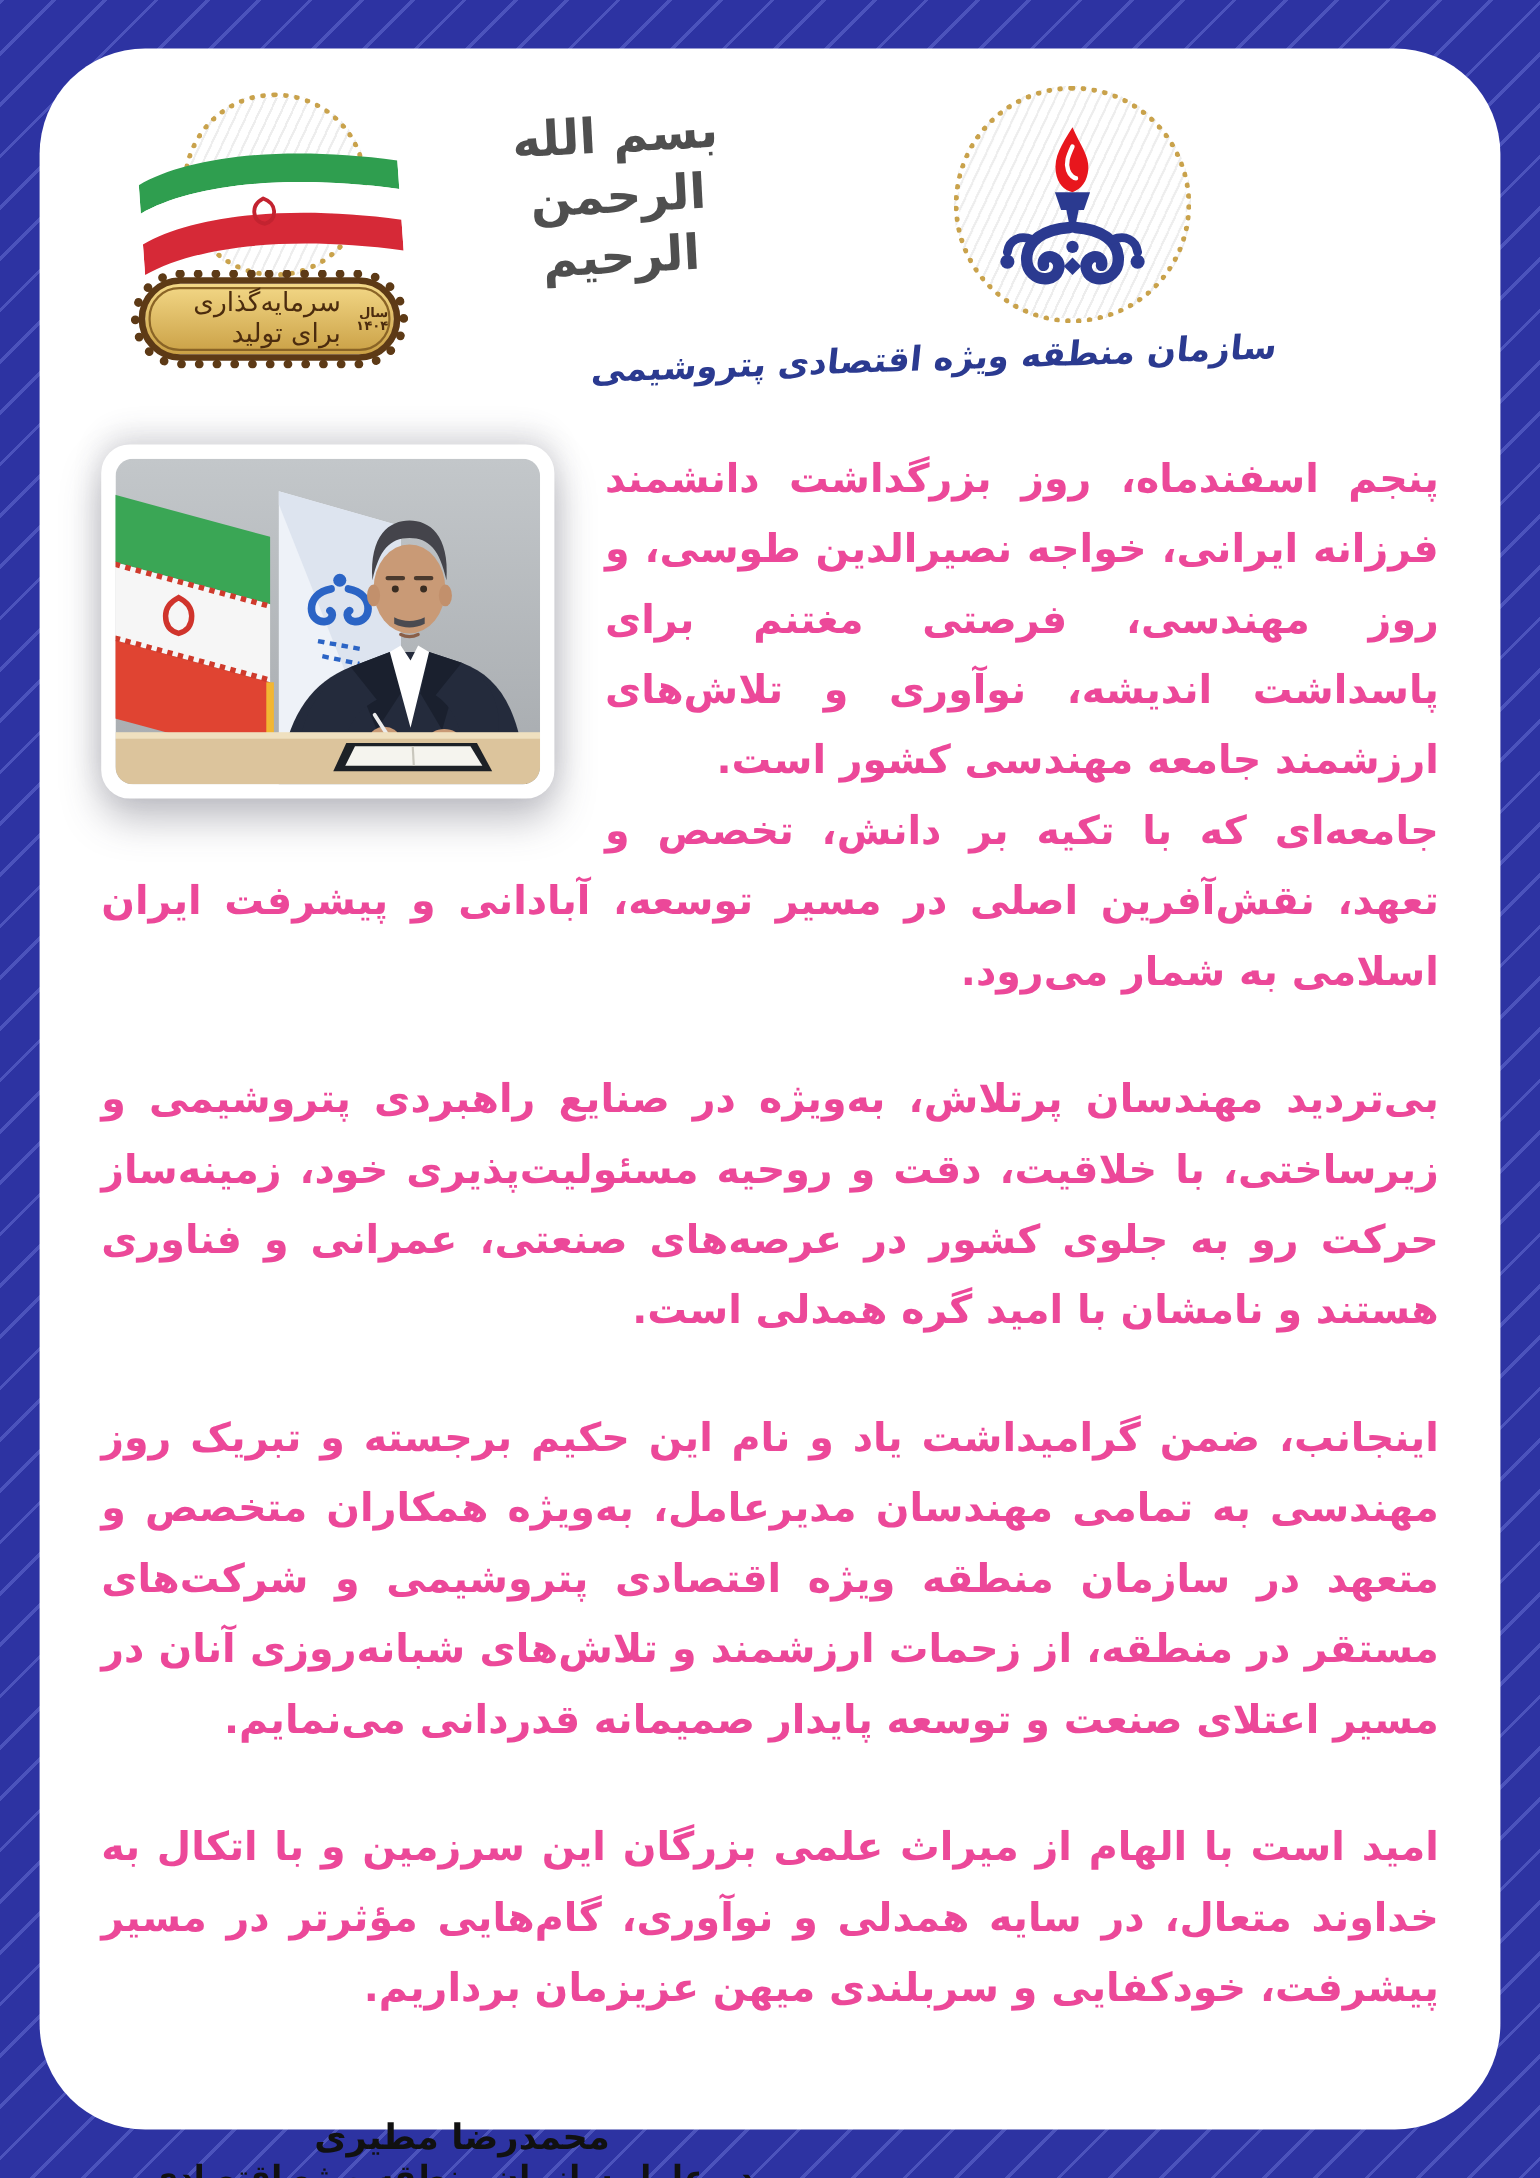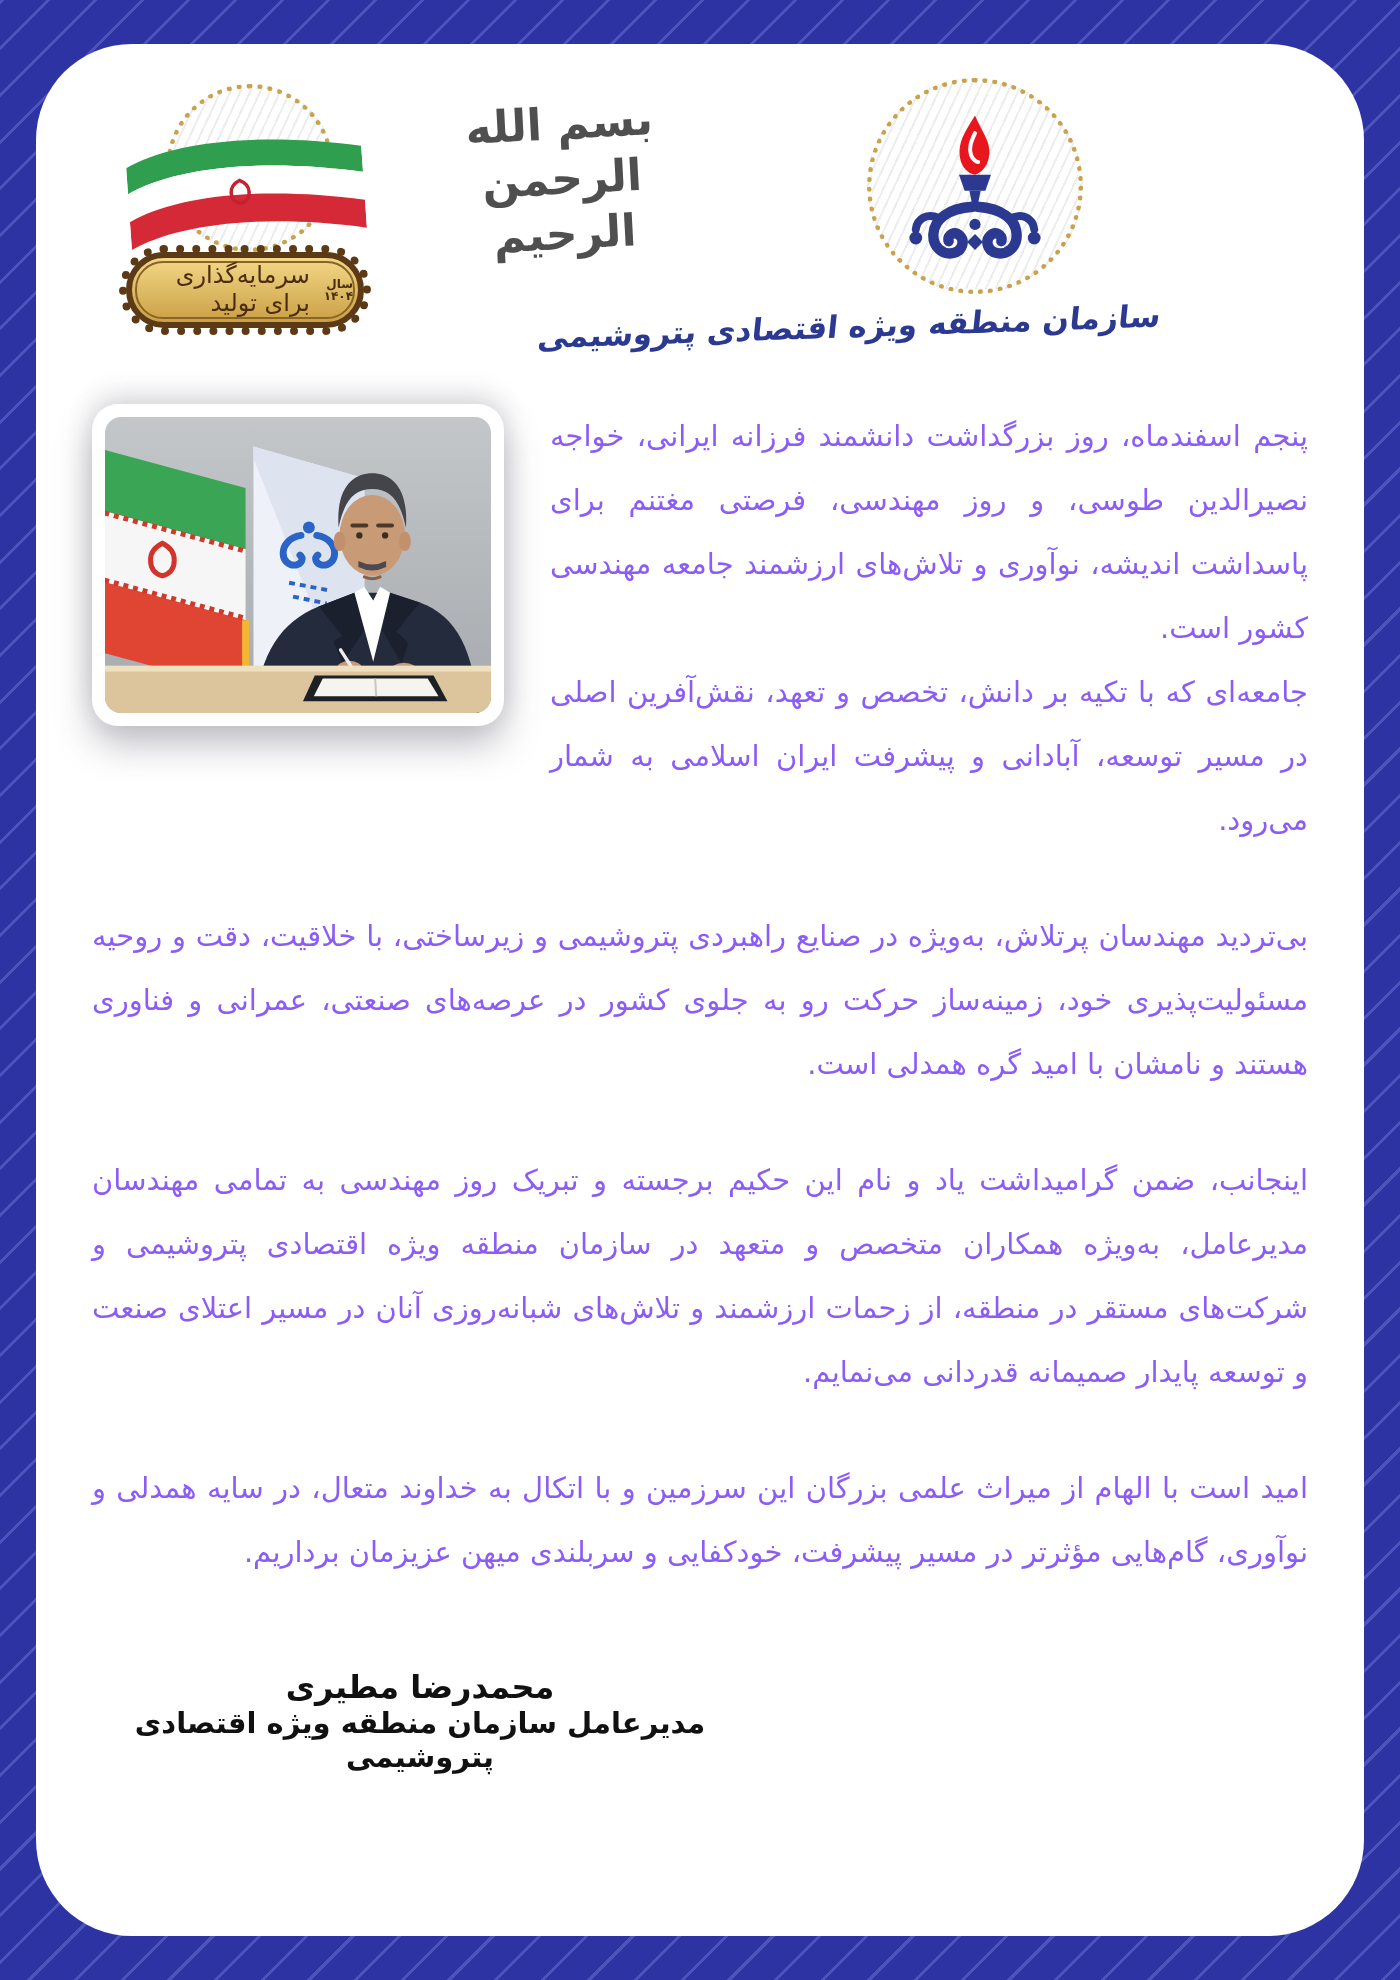--- a/index.html
+++ b/index.html
@@ -24,22 +24,22 @@
   .plaque-year{font-size:12px;font-weight:bold;color:#4c2c0e;line-height:1;}
   .plaque-slogan{font-size:24px;font-weight:normal;color:#4c2c0e;line-height:1.15;}
   .bismillah{position:absolute;left:340px;top:18px;width:260px;text-align:center;direction:rtl;
     font-size:44px;font-weight:bold;color:#4f4f4f;line-height:1.25;transform:rotate(-3deg);}
   .logo-right{position:absolute;right:148px;top:0;width:370px;text-align:center;}
   .logo-right .hatch-circle{width:206px;height:206px;margin:0 auto;position:relative;}
   .logo-right svg{position:absolute;left:50%;top:50%;transform:translate(-50%,-50%);}
   .org-name{margin-top:10px;font-size:31px;font-weight:bold;color:#2b3a90;direction:rtl;
     transform:skewX(-8deg) rotate(-2deg);white-space:nowrap;}
   
-  .body-text{position:relative;margin-top:26px;direction:rtl;font-size:29px;font-weight:400;
-    color:#8b5cf6;line-height:64px;text-align:justify;text-align-last:right;-moz-text-align-last:right;}
+  .body-text{position:relative;margin-top:26px;direction:rtl;font-size:36px;font-weight:700;
+    color:#ec4899;line-height:64px;text-align:justify;text-align-last:right;-moz-text-align-last:right;}
   .photo-frame{float:left;width:412px;height:322px;background:#ffffff;border-radius:26px;
     padding:13px;box-sizing:border-box;margin:0 46px 12px 0;
     box-shadow:0 18px 36px rgba(70,70,85,.35),0 -10px 26px rgba(70,70,85,.16);}
   .photo-frame svg{display:block;width:100%;height:100%;border-radius:16px;}
   .para{margin:0 0 52px 0;}
   .para.joined{margin-bottom:0;}
   
   .signature{margin:84px 0 0 28px;width:600px;direction:rtl;text-align:center;color:#111111;font-weight:bold;}
   .sig-name{font-size:32px;margin-bottom:0;}
   .sig-title{font-size:29px;margin-bottom:15px;}

